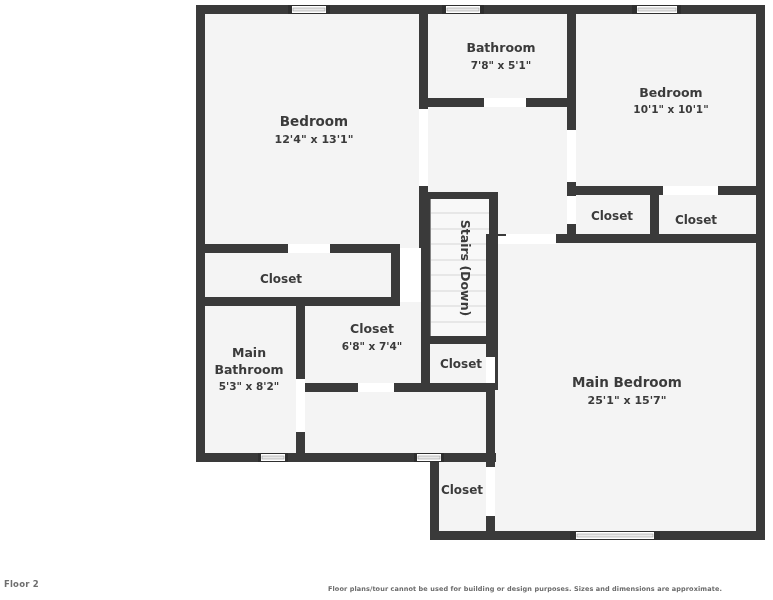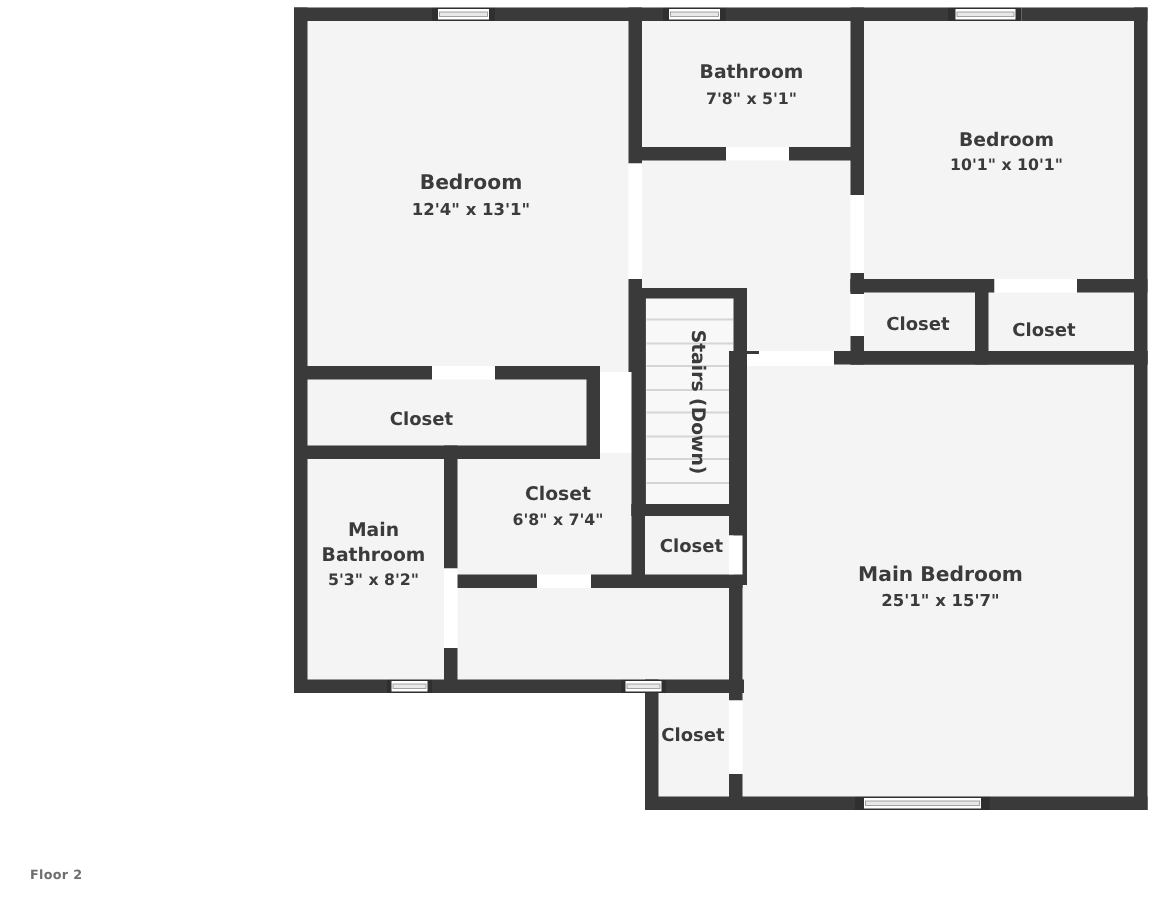--- a/index.html
+++ b/index.html
@@ -12,21 +12,21 @@
   .rm-dim{font-family:"DejaVu Sans","Liberation Sans",sans-serif;
           font-weight:700;fill:#3b3b3b;text-anchor:middle;}
   .rm-name.big{font-size:13.5px;}
   .rm-dim.big{font-size:11px;}
   .rm-name.mid{font-size:12.5px;}
   .rm-dim.mid{font-size:10.5px;}
   .rm-name.sm{font-size:12px;}
   .stair-label{font-family:"DejaVu Sans","Liberation Sans",sans-serif;
                font-weight:700;font-size:12.5px;fill:#3b3b3b;text-anchor:middle;}
   .footer-left{position:absolute;left:4px;top:579px;font-size:8.5px;
-               font-weight:700;color:#6e6e6e;letter-spacing:.2px;margin-left:16px;}
+               font-weight:700;color:#6e6e6e;letter-spacing:.2px;}
   .footer-center{position:absolute;left:328px;top:585px;font-size:6.5px;
                  font-weight:700;color:#6b6b6b;letter-spacing:.1px;white-space:nowrap;}
 </style>
 </head>
 <body>
 
 <div id="plan-wrap">
 
 <svg width="773" height="600" viewBox="0 0 773 600">
 
@@ -209,14 +209,15 @@
 
     <text class="rm-name big" x="627" y="387">Main Bedroom</text>
     <text class="rm-dim big" x="627" y="404">25'1" x 15'7"</text>
 
     <text class="stair-label" x="461" y="268" transform="rotate(90 461 268)">Stairs (Down)</text>
   </g>
 
 </svg>
 
 <div class="footer-left">Floor 2</div>
+<div class="footer-center">Floor plans/tour cannot be used for building or design purposes. Sizes and dimensions are approximate.</div>
 
 </div>
 
 </body></html>

